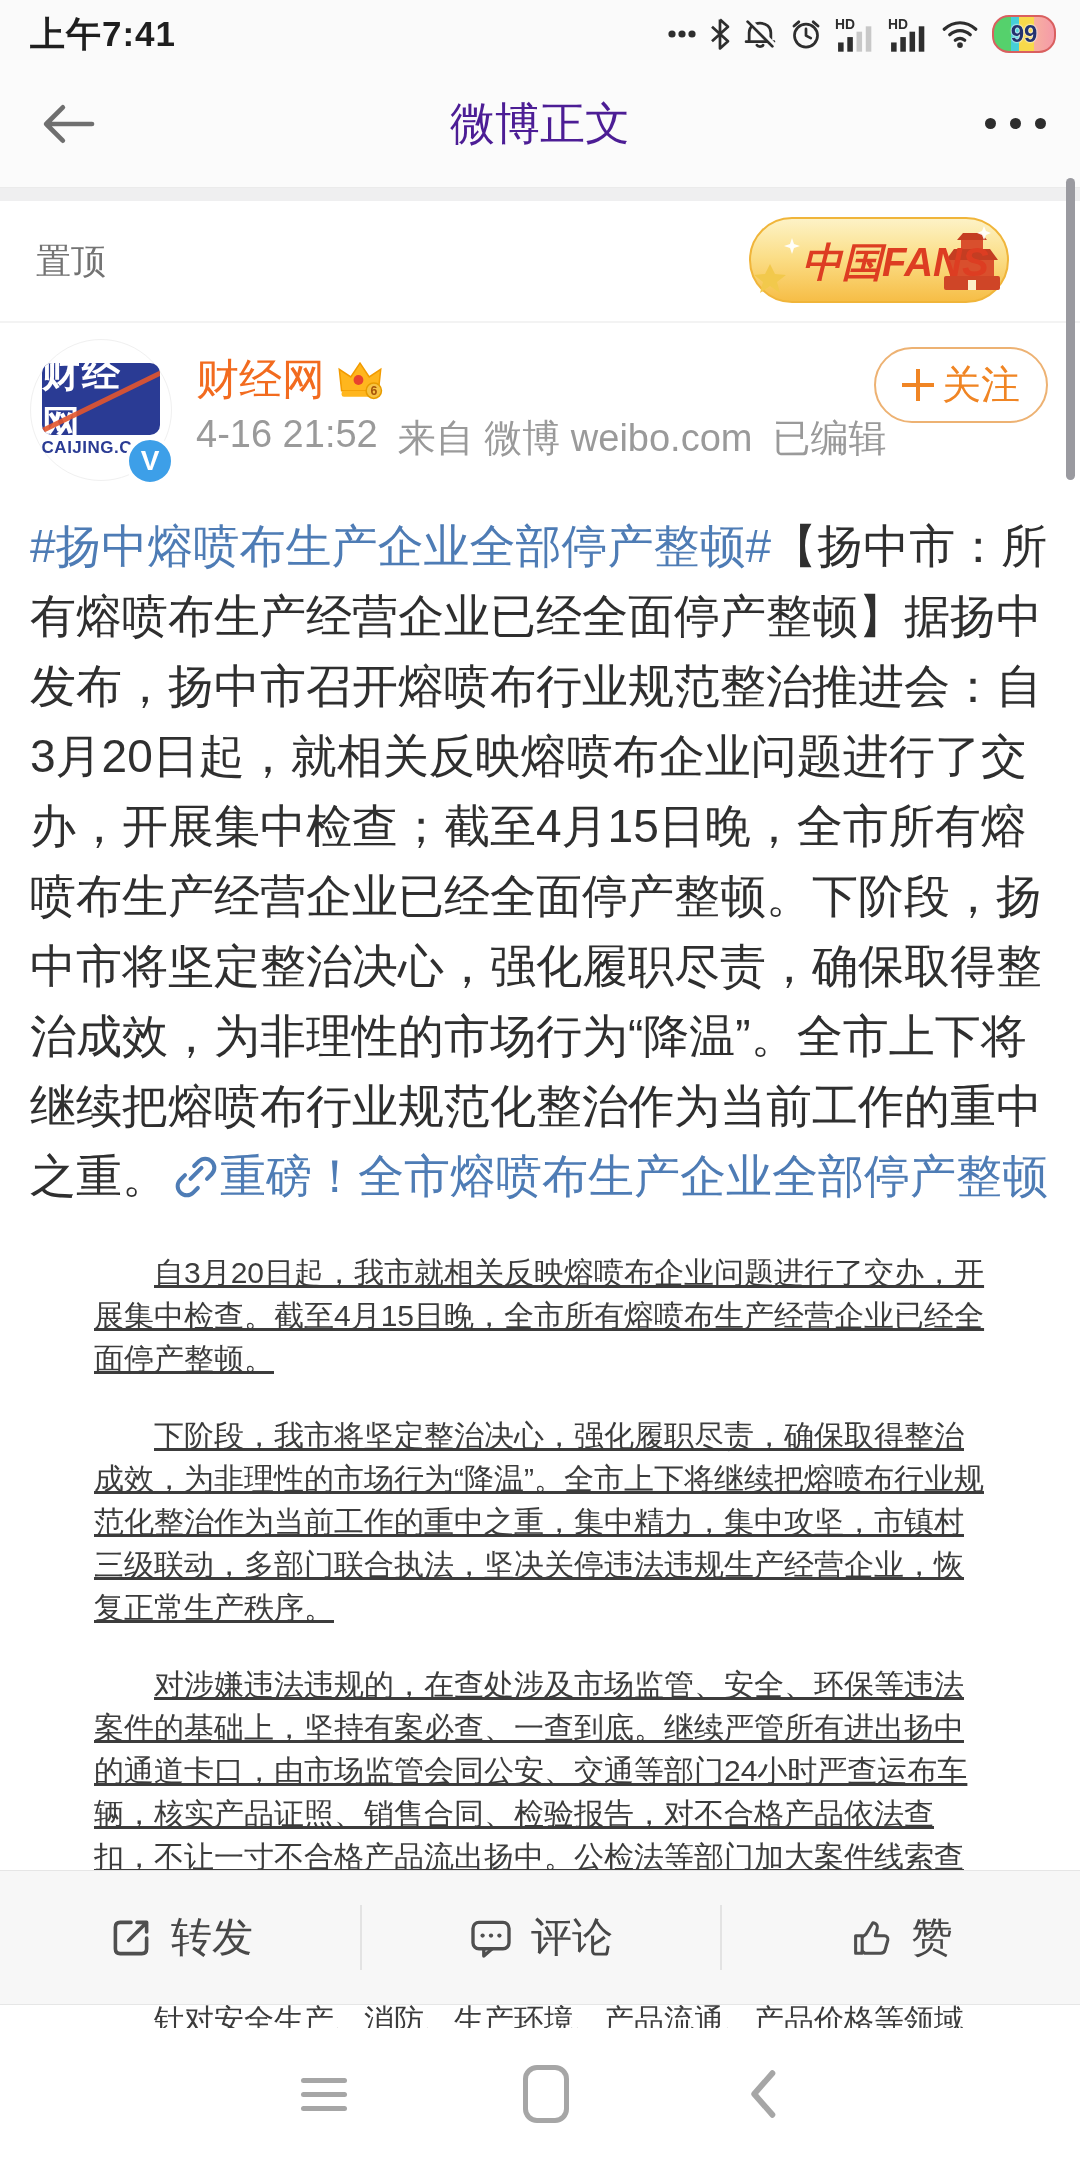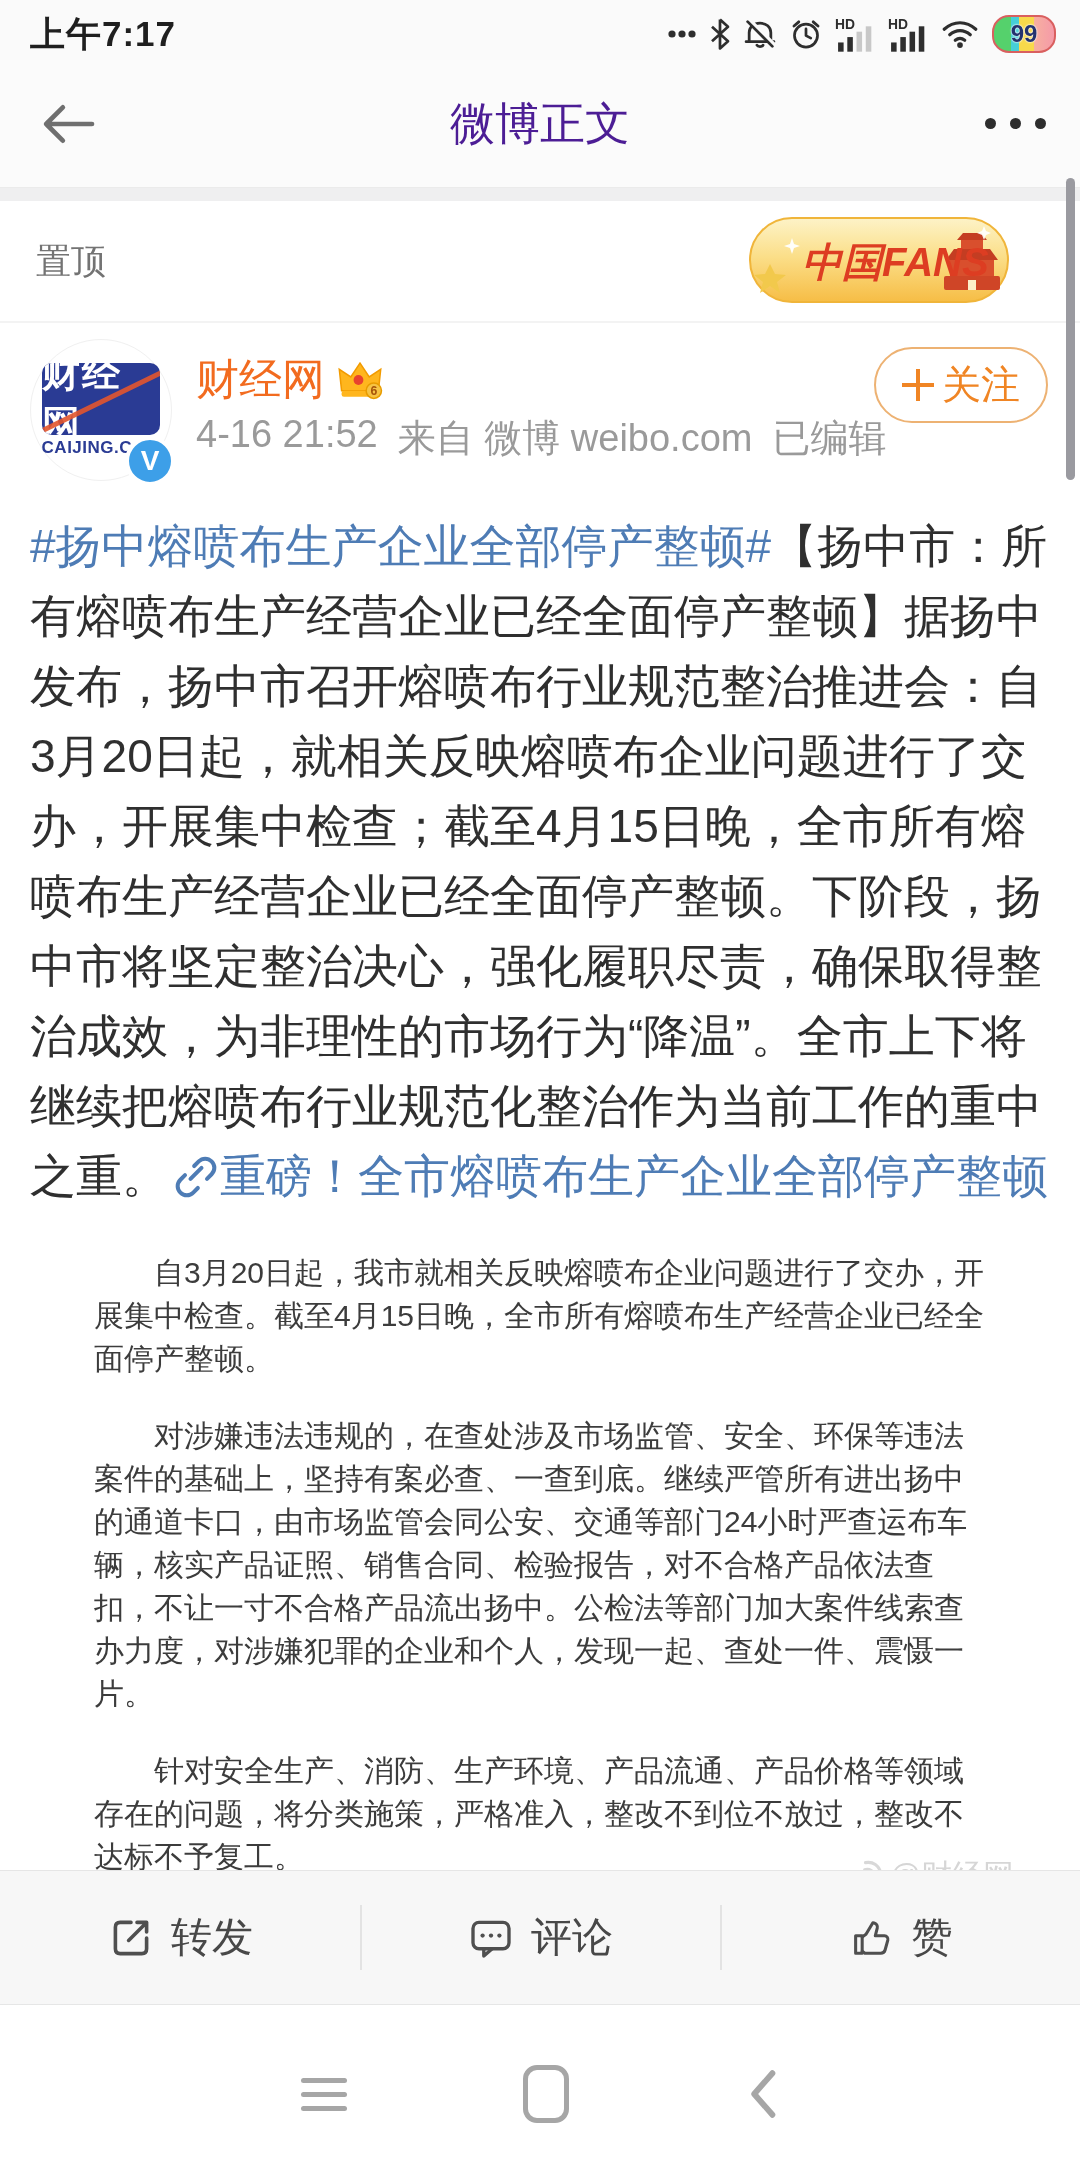--- a/index.html
+++ b/index.html
@@ -48,21 +48,21 @@
                 display:flex; align-items:center; justify-content:center; gap:8px; }
   .plus { position:relative; width:32px; height:32px; }
   .plus::before,.plus::after { content:""; position:absolute; background:#f08524; }
   .plus::before { left:14px; top:0; width:4px; height:32px; }
   .plus::after { left:0; top:14px; width:32px; height:4px; }
 
   .post-content { margin-top:30px; font-size:46px; line-height:70px; color:#2f2f2f; }
   .link-blue { color:#4e7cb5; }
   .link-icon { vertical-align:-7px; margin:0 2px 0 6px; }
 
-  .quote { margin:40px 58px 0 64px; font-size:30px; line-height:43px; color:#3c3c3c; }
+  .quote { margin:40px 58px 0 64px; font-size:30px; line-height:43px; color:#3c3c3c;text-decoration:underline; }
   .quote p { text-indent:2em; margin-bottom:34px; }
   .watermark { display:flex; justify-content:flex-end; align-items:center; gap:8px; color:#d6d6d6; font-size:31px; margin:-58px -22px 0 0; }
 
   
   .action-bar { position:absolute; left:0; top:1870px; width:1080px; height:135px; background:#f7f7f7;
                 border-top:1px solid #e6e6e6; border-bottom:1px solid #e6e6e6; display:flex; z-index:5; }
   .action-item { flex:1; display:flex; align-items:center; justify-content:center; gap:16px; font-size:41px; color:#484848; position:relative; }
   .action-item + .action-item::before { content:""; position:absolute; left:0; top:34px; bottom:34px; width:2px; background:#e3e3e3; }
 
   
@@ -73,21 +73,21 @@
   .home-sq { width:46px; height:58px; border:5px solid #a6a6a6; border-radius:14px; }
 
   .scrollbar { position:absolute; right:5px; top:178px; width:9px; height:302px; background:#9a9aa0; border-radius:5px; z-index:9; }
 </style>
 </head>
 <body>
 
 <div class="screen">
 
   <div class="status-bar">
-    <span class="status-time">上午7:17</span>
+    <span class="status-time">上午7:41</span>
     <div class="status-icons">
       <svg width="30" height="10" viewBox="0 0 30 10">
           <circle cx="5" cy="5" r="3.6" fill="#2e2e2e"></circle>
           <circle cx="15" cy="5" r="3.6" fill="#2e2e2e"></circle>
           <circle cx="25" cy="5" r="3.6" fill="#2e2e2e"></circle>
         </svg>
       <svg width="20" height="32" viewBox="0 0 12 20">
           <path d="M6 1 V19 L11 14.5 L1 5.5 M1 14.5 L11 5.5 L6 1" fill="none" stroke="#2e2e2e" stroke-width="1.7" stroke-linejoin="round"></path>
         </svg>
       <svg width="34" height="32" viewBox="0 0 22 20">
@@ -199,20 +199,21 @@
     </div>
 
     <div class="post-content">
       <span class="link-blue">#扬中熔喷布生产企业全部停产整顿#</span><span>【扬中市：所有熔喷布生产经营企业已经全面停产整顿】据扬中发布，扬中市召开熔喷布行业规范整治推进会：自3月20日起，就相关反映熔喷布企业问题进行了交办，开展集中检查；截至4月15日晚，全市所有熔喷布生产经营企业已经全面停产整顿。下阶段，扬中市将坚定整治决心，强化履职尽责，确保取得整治成效，为非理性的市场行为“降温”。全市上下将继续把熔喷布行业规范化整治作为当前工作的重中之重。</span><svg class="link-icon" width="44" height="44" viewBox="0 0 24 24">
           <path d="M9 13 L15 7 M11 6 L13.5 3.5 C15.5 1.5 18.5 1.5 20.5 3.5 C22.5 5.5 22.5 8.5 20.5 10.5 L18 13 M13 18 L10.5 20.5 C8.5 22.5 5.5 22.5 3.5 20.5 C1.5 18.5 1.5 15.5 3.5 13.5 L6 11" fill="none" stroke="#4e7cb5" stroke-width="2.2" stroke-linecap="round"></path>
         </svg><span class="link-blue">重磅！全市熔喷布生产企业全部停产整顿</span>
     </div>
 
     <div class="quote">
       <p>自3月20日起，我市就相关反映熔喷布企业问题进行了交办，开展集中检查。截至4月15日晚，全市所有熔喷布生产经营企业已经全面停产整顿。</p>
+      <p>下阶段，我市将坚定整治决心，强化履职尽责，确保取得整治成效，为非理性的市场行为“降温”。全市上下将继续把熔喷布行业规范化整治作为当前工作的重中之重，集中精力，集中攻坚，市镇村三级联动，多部门联合执法，坚决关停违法违规生产经营企业，恢复正常生产秩序。</p>
       <p>对涉嫌违法违规的，在查处涉及市场监管、安全、环保等违法案件的基础上，坚持有案必查、一查到底。继续严管所有进出扬中的通道卡口，由市场监管会同公安、交通等部门24小时严查运布车辆，核实产品证照、销售合同、检验报告，对不合格产品依法查扣，不让一寸不合格产品流出扬中。公检法等部门加大案件线索查办力度，对涉嫌犯罪的企业和个人，发现一起、查处一件、震慑一片。</p>
       <p>针对安全生产、消防、生产环境、产品流通、产品价格等领域存在的问题，将分类施策，严格准入，整改不到位不放过，整改不达标不予复工。</p>
       <div class="watermark">
         <svg width="44" height="38" viewBox="0 0 28 24">
             <ellipse cx="11" cy="16" rx="8.2" ry="6.4" fill="none" stroke="#d8d8d8" stroke-width="2"></ellipse>
             <circle cx="11" cy="16" r="2.4" fill="none" stroke="#d8d8d8" stroke-width="1.8"></circle>
             <path d="M17 8 C20 7 23 9 23.5 12 M17.5 3.5 C22 2.5 26.5 5.5 27 10" fill="none" stroke="#d8d8d8" stroke-width="2" stroke-linecap="round"></path>
           </svg>
         <span>@财经网</span>
       </div>

